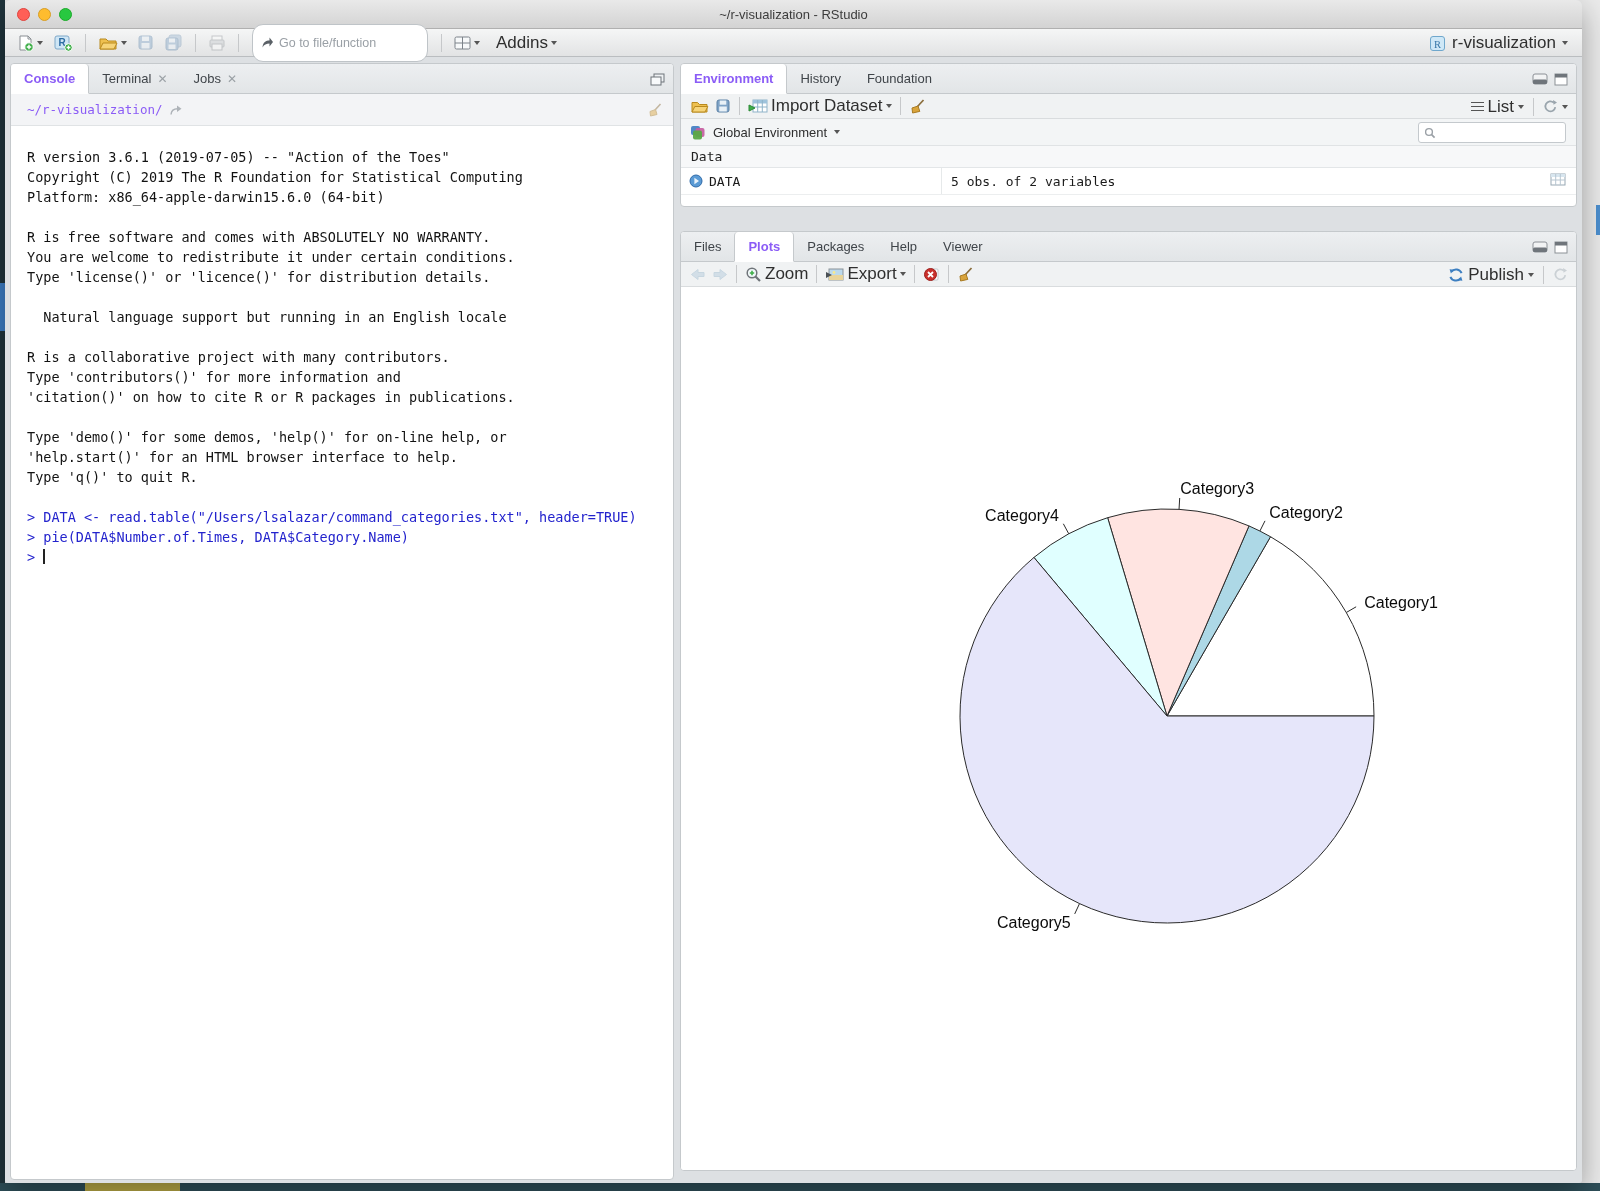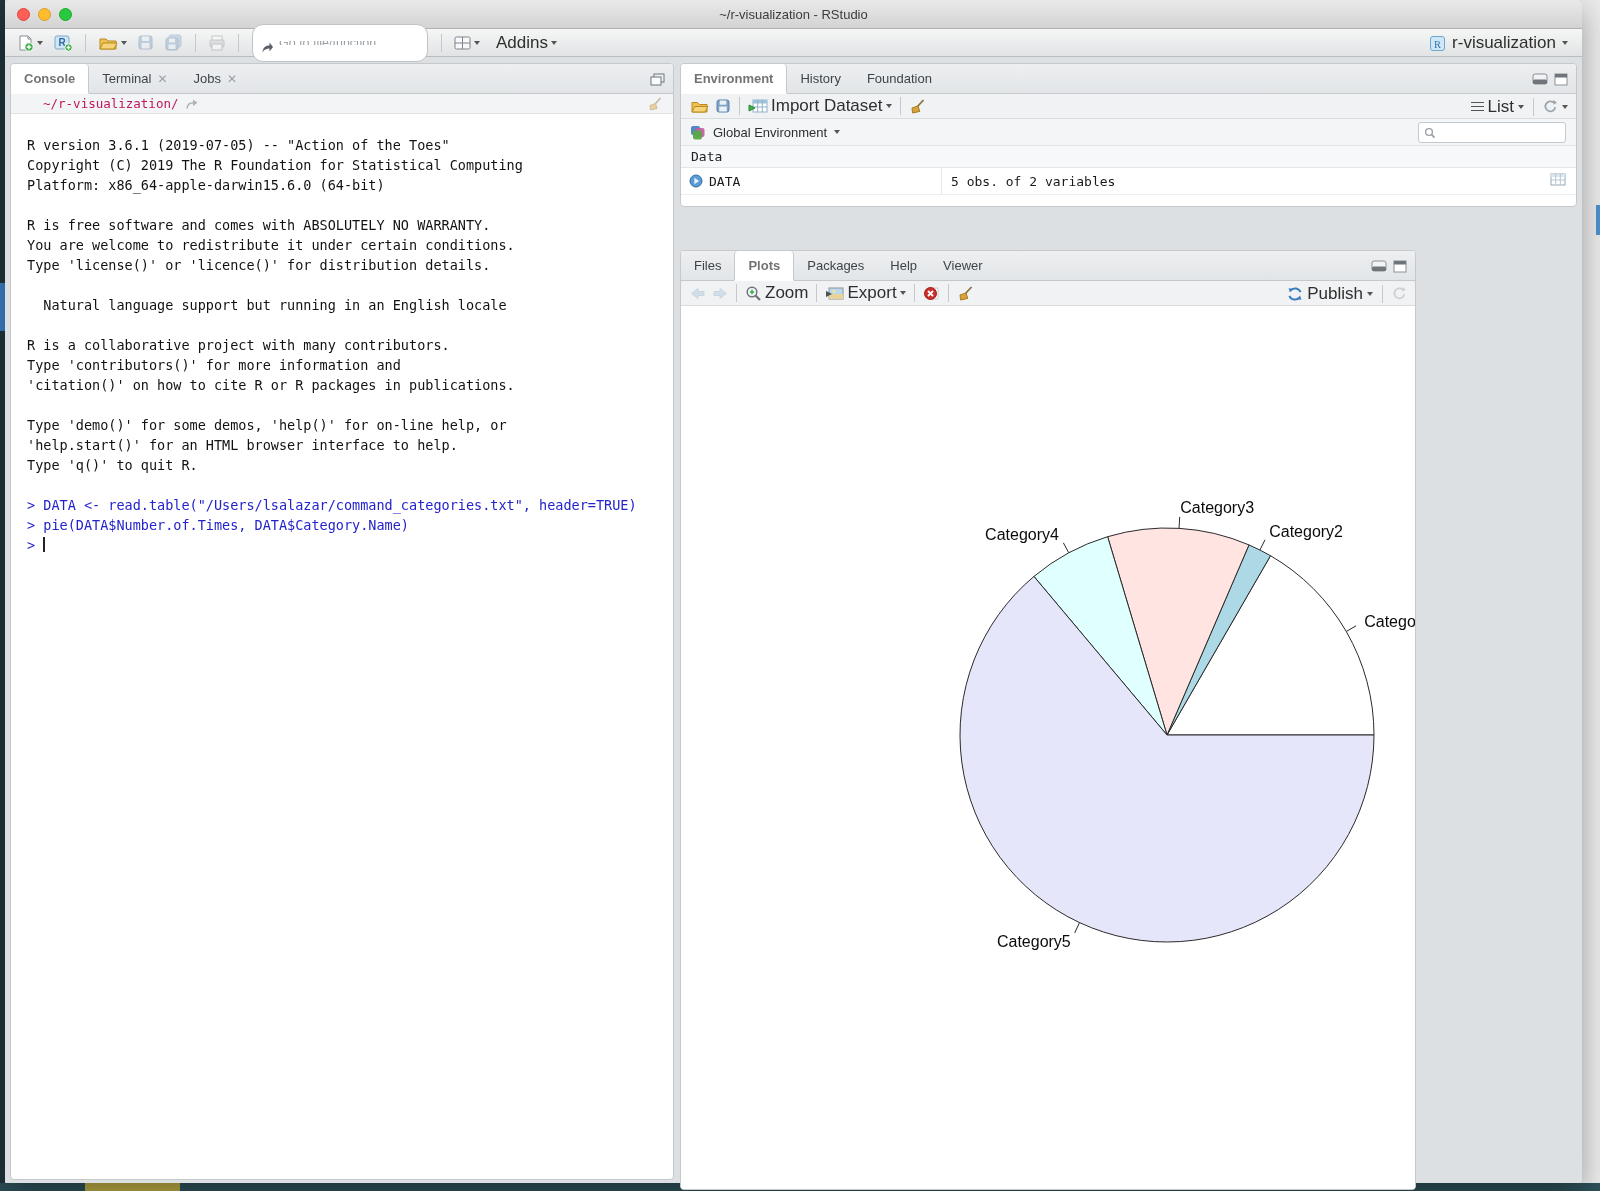--- a/index.html
+++ b/index.html
@@ -45,72 +45,72 @@
     position:absolute; left:0; top:29px; width:100%; height:28px;
     background:linear-gradient(#f5f6f6,#e2e3e4);
     border-bottom:1px solid #babdc0;
     display:flex; align-items:center; padding:0 8px; gap:4px;
   }
   .tb-btn { display:flex; align-items:center; gap:3px; padding:2px 3px; border-radius:3px; }
   .tb-sep { width:1px; height:18px; background:#c6c8ca; margin:0 5px; }
   .caret { width:0; height:0; border-left:3.5px solid transparent; border-right:3.5px solid transparent; border-top:4px solid #555; }
   .disabled { opacity:.42; }
   .goto-box {
-    display:flex; gap:5px;
+    display:flex; align-items:center; gap:5px;
     width:176px; height:38px; background:#fff;
     border:1px solid #bfc4c8; border-radius:11px; padding:16px 8px; margin:0 4px;
   }
   .goto-box input {
     border:none; outline:none; width:130px; font-size:12.5px;
     font-family:"Liberation Sans",sans-serif; color:#333; background:transparent;
   }
   .goto-box input::placeholder { color:#9aa0a6; }
   .tb-label { font-size:17px; color:#2f2f2f; }
   .project-chip { position:absolute; right:10px; top:31px; display:flex; align-items:center; gap:6px; padding:2px 4px; }
 
   
   .pane {
     position:absolute; background:#fff;
     border:1px solid #c5c9cc; border-radius:4px;
     overflow:hidden;
   }
   #console-pane { left:5px;  top:63px;  width:664px; height:1117px; }
   #env-pane     { left:675px; top:63px; width:897px; height:144px; }
-  #plots-pane   { left:675px; top:250px; width:736px; height:940px; }
+  #plots-pane   { left:675px; top:231px; width:897px; height:940px; }
 
   .tabbar {
     height:30px; background:linear-gradient(#edeff1,#e2e5e7);
     border-bottom:1px solid #c5c9cc;
     display:flex; align-items:stretch; position:relative;
   }
   .tab {
     display:flex; align-items:center; gap:6px; padding:0 13px;
     font-size:13px; color:#3f4449; position:relative;
   }
   .tab.active {
-    background:#fff; font-weight:bold; color:#737373;
+    background:#fff; font-weight:bold; color:#8b5cf6;
     border-left:1px solid #c5c9cc; border-right:1px solid #c5c9cc;
     border-top-left-radius:4px; border-top-right-radius:4px;
     margin-bottom:-1px; border-bottom:1px solid #fff;
   }
   .tab.first.active { border-left:none; }
   .tab-close { font-size:12px; color:#9aa0a5; line-height:1; }
   .tabbar-right { position:absolute; right:8px; top:0; height:30px; display:flex; align-items:center; gap:6px; }
 
   .pane-toolbar {
     height:25px; background:#f0f2f3; border-bottom:1px solid #d9dcde;
     display:flex; align-items:center; padding:0 6px; position:relative;
   }
   .pt-label { font-size:17px; color:#2f2f2f; }
 
   
   .console-path-row {
-    height:20px; background:#f3f4f6; border-bottom:1px solid #e0e3e5;
-    display:flex; align-items:center; padding:0 10px 0 32px;
-    font-family:"DejaVu Sans Mono",monospace; font-size:12.5px; color:#be185d;
+    height:32px; background:#f3f4f6; border-bottom:1px solid #e0e3e5;
+    display:flex; align-items:center; padding:0 10px 0 16px;
+    font-family:"DejaVu Sans Mono",monospace; font-size:12.5px; color:#8b5cf6;
     position:relative;
   }
   .console-body {
     padding:21px 0 0 16px;
     font-family:"DejaVu Sans Mono",monospace; font-size:13.5px; line-height:20px;
     color:#121212; white-space:pre;
   }
   .console-line { min-height:20px; }
   .console-line.input { color:#2323cd; }
   .caret-cursor { display:inline-block; width:1.5px; height:15px; background:#222; vertical-align:-2px; }

